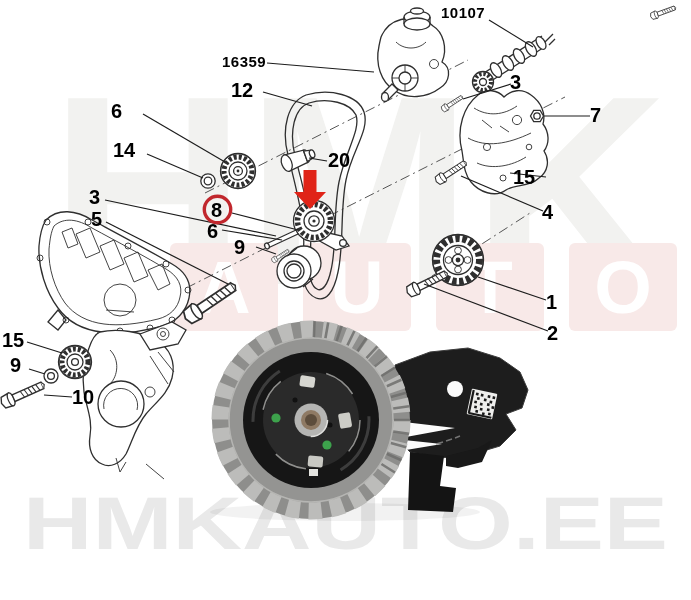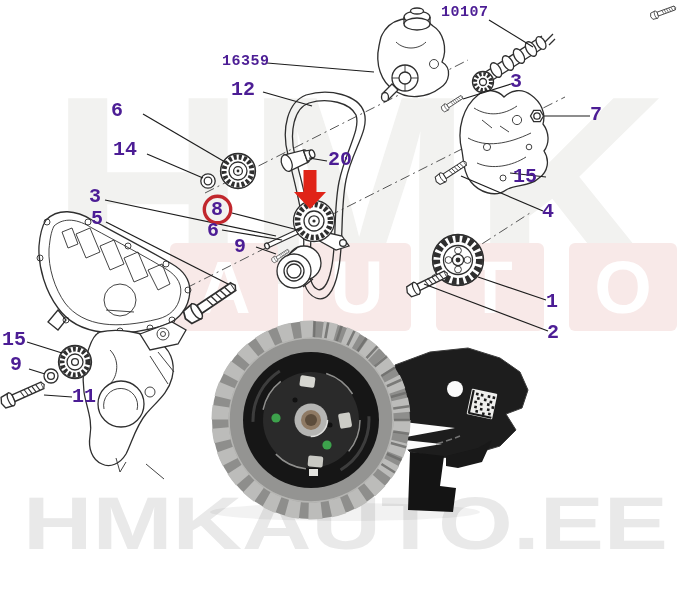--- a/index.html
+++ b/index.html
@@ -1,19 +1,19 @@
 <!DOCTYPE html>
 <html><head>
 <meta charset="utf-8">
 <style>
   html,body{margin:0;padding:0;background:#fff;}
   .stage{position:relative;width:691px;height:600px;background:#fff;overflow:hidden;
          font-family:"Liberation Sans",sans-serif;}
   .stage svg{position:absolute;left:0;top:0;z-index:1;}
-  .co{position:absolute;z-index:3;font-weight:bold;font-size:20px;color:#4c1d95;line-height:1;font-family:Liberation Mono, monospace;}
+  .co{position:absolute;z-index:3;font-weight:bold;font-size:20px;color:#000000;line-height:1;}
   .co.sm{font-size:15px;letter-spacing:.5px;}
   .ln{stroke:#2f2f2f;stroke-width:1.3;fill:none;}
   .pw{stroke:#2f2f2f;stroke-width:1.3;fill:#fff;}
   .teeth{fill:none;stroke:#2f2f2f;}
   .cl{stroke:#555;stroke-width:1;fill:none;stroke-dasharray:10 4 2 4;}
   .ld{stroke:#1c1c1c;stroke-width:1.2;fill:none;}
   .thin{stroke:#2f2f2f;stroke-width:.9;fill:none;}
 </style>
 </head>
 <body>
@@ -310,15 +310,15 @@
 <div class="co" style="left:234px;top:237px">9</div>
 <div class="co" style="left:328px;top:150px">20</div>
 <div class="co" style="left:510px;top:72px">3</div>
 <div class="co" style="left:590px;top:105px">7</div>
 <div class="co" style="left:513px;top:167px">15</div>
 <div class="co" style="left:542px;top:202px">4</div>
 <div class="co" style="left:546px;top:292px">1</div>
 <div class="co" style="left:547px;top:323px">2</div>
 <div class="co" style="left:2px;top:330px">15</div>
 <div class="co" style="left:10px;top:355px">9</div>
-<div class="co" style="left:72px;top:387px">11</div>
+<div class="co" style="left:72px;top:387px">10</div>
 
 </div>
 
 </body></html>

